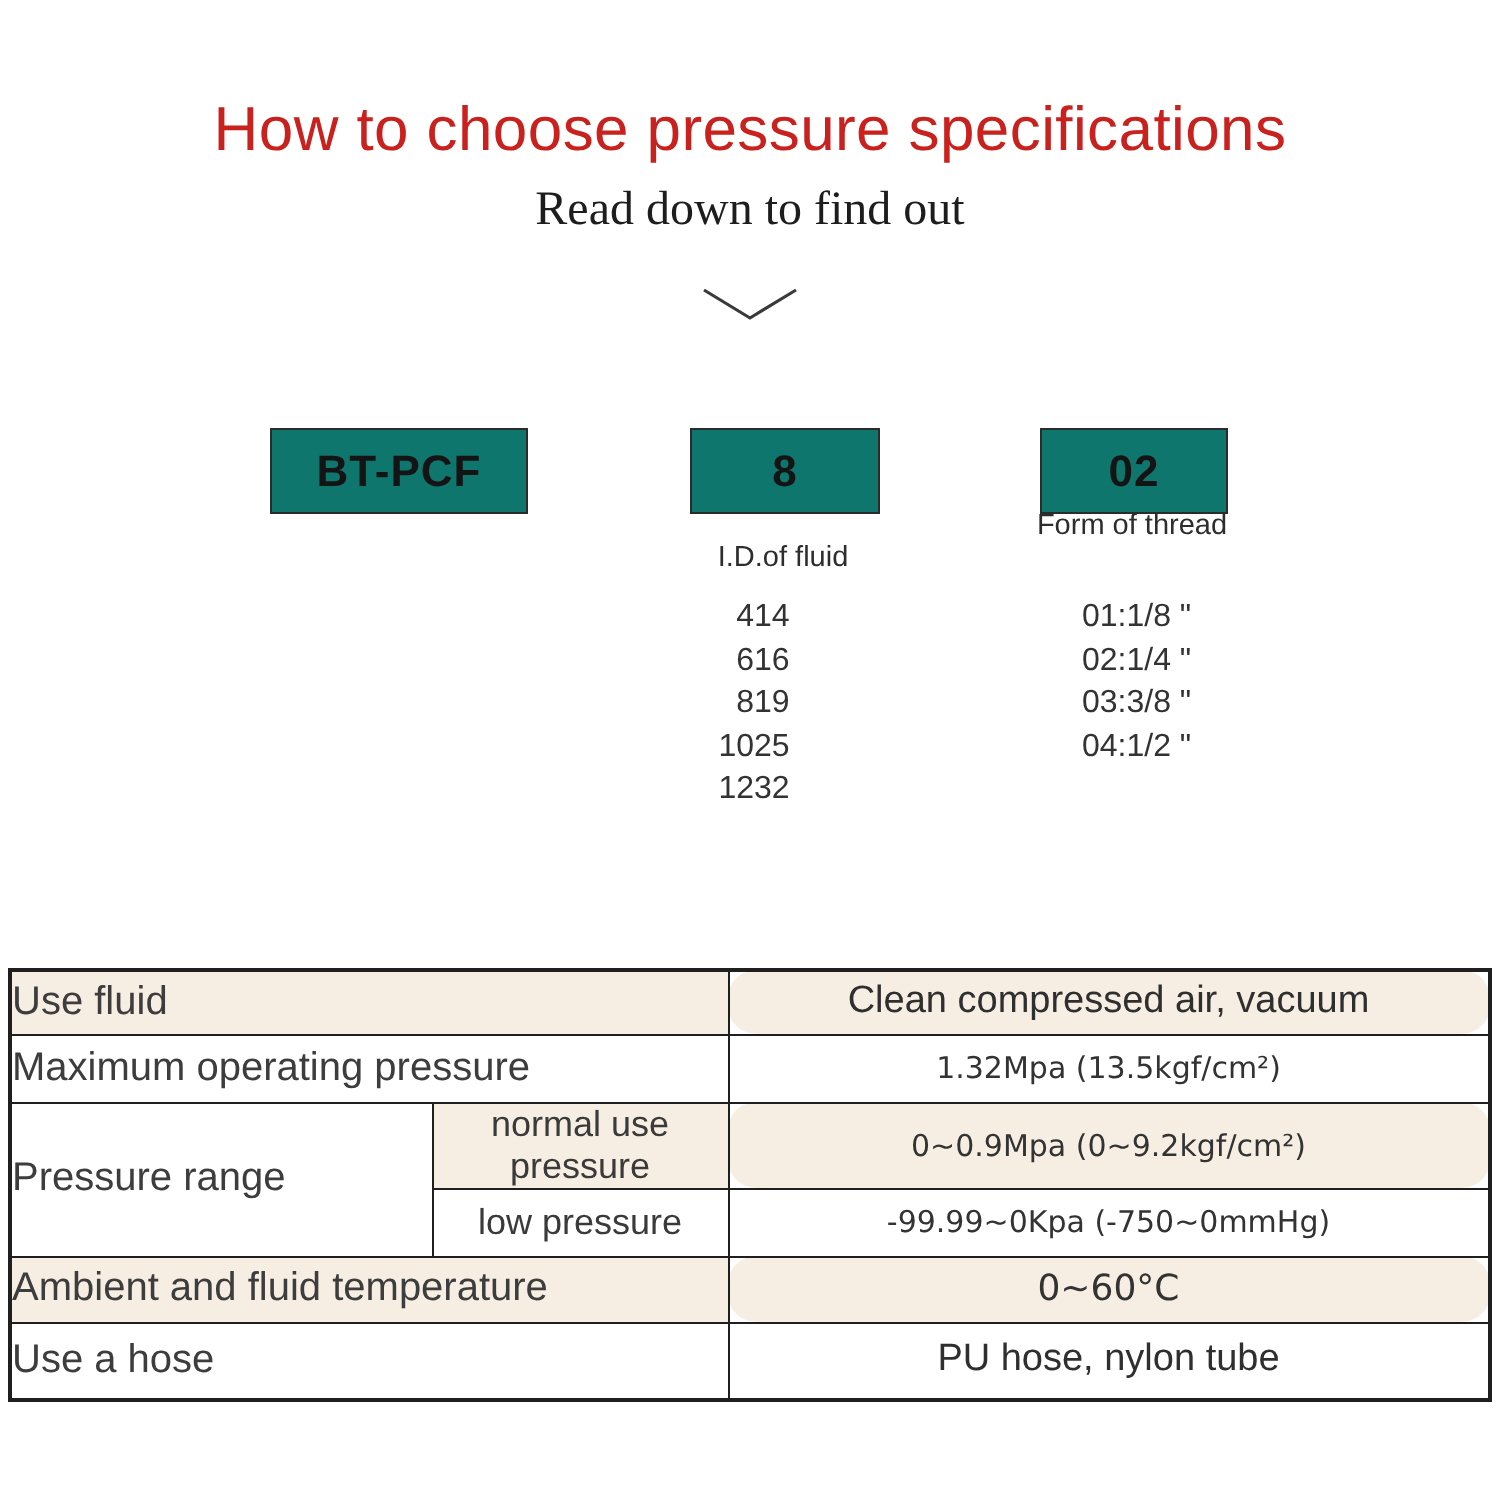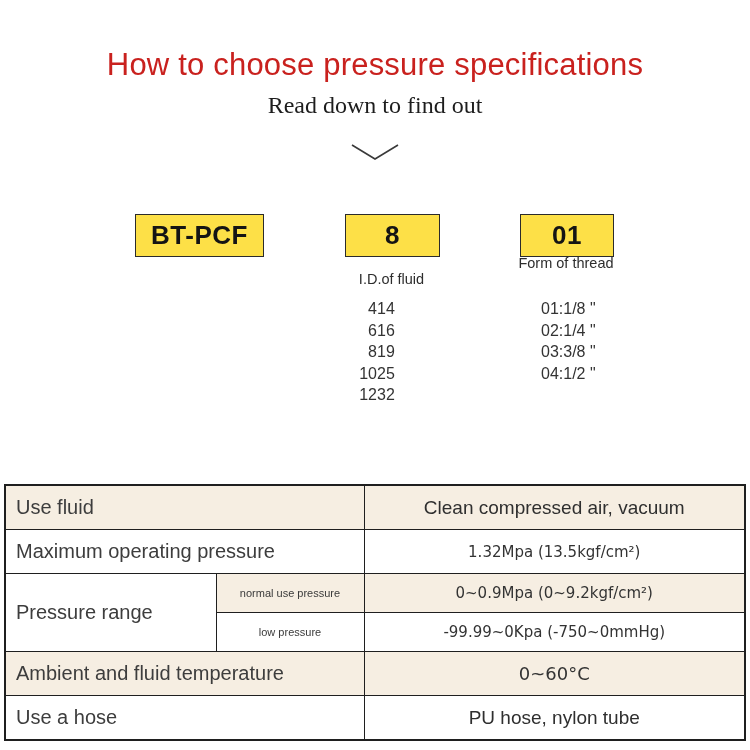--- a/index.html
+++ b/index.html
@@ -17,23 +17,23 @@
     font-size:31px;font-weight:400;color:#c9211e;letter-spacing:0.2px;
   }
   .page-subtitle{
     top:92px;left:0;width:750px;text-align:center;
     font-size:24px;font-weight:400;color:#1d1d1d;font-family:Liberation Serif, serif;
   }
   .chevron{top:141px;left:351px;width:48px;height:22px;}
 
   
   .code-box{
-    border:1.5px solid #2b2b2b;background:#fde047;
+    border:1.5px solid #2b2b2b;background:#0f766e;
     display:flex;align-items:center;justify-content:center;
-    font-weight:700;font-size:26px;color:#141414;letter-spacing:0.5px;
+    font-weight:700;font-size:22px;color:#141414;letter-spacing:0.5px;
   }
   .box-series{left:135px;top:214px;width:127px;height:41px;}
   .box-size{left:345px;top:214px;width:93px;height:41px;}
   .box-thread{left:520px;top:214px;width:92px;height:41px;}
 
   .box-caption{
     font-size:14.5px;color:#2d2d2d;text-align:center;
   }
   .cap-size{left:328px;top:271px;width:127px;}
   .cap-thread{left:500px;top:255px;width:132px;}
@@ -46,48 +46,48 @@
   .thread-list{left:541px;top:298px;font-size:16px;color:#333;line-height:21.5px;}
 
   
   .spec-table{
     left:4px;top:484px;width:740px;
     border-collapse:collapse;table-layout:fixed;
     border:2px solid #1f1f1f;
   }
   .spec-table td{
     border:1.5px solid #1f1f1f;
-    padding:10px;vertical-align:middle;
+    padding:0;vertical-align:middle;
     background:#ffffff;
   }
   .spec-table td.cream{background:#f6eee2;}
   .lbl{
     font-size:20px;color:#3d3d3d;padding-left:28px;text-align:left;
   }
   .sub{
-    font-size:11px;color:#3a3a3a;text-align:center;
+    font-size:18px;color:#3a3a3a;text-align:center;
   }
-  .val{text-align:center;color:#2f2f2f;}
+  .val{text-align:center;color:#2f2f2f;border-radius:14px;}
   .val-lg{font-size:19px;}
   .val-md{font-size:15px;font-family:"DejaVu Sans",sans-serif;color:#333;}
   .val-sm{font-size:18px;font-family:"DejaVu Sans",sans-serif;color:#333;}
 </style>
 </head>
 <body>
 
 <div class="abs page-title">How to choose pressure specifications</div>
 <div class="abs page-subtitle">Read down to find out</div>
 
 <svg class="abs chevron" viewBox="0 0 48 22">
   <polyline points="1,4 24,18 47,4" fill="none" stroke="#3a3a3a" stroke-width="1.6"></polyline>
 </svg>
 
 <div class="abs code-box box-series">BT-PCF</div>
 <div class="abs code-box box-size">8</div>
-<div class="abs code-box box-thread">01</div>
+<div class="abs code-box box-thread">02</div>
 
 <div class="abs box-caption cap-size">I.D.of fluid</div>
 <div class="abs box-caption cap-thread">Form of thread</div>
 
 <div class="abs tube-grid">
   <div class="tg-row">
     <span class="tg-c1">4</span>
     <span class="tg-c2">14</span>
   </div>
   <div class="tg-row">

